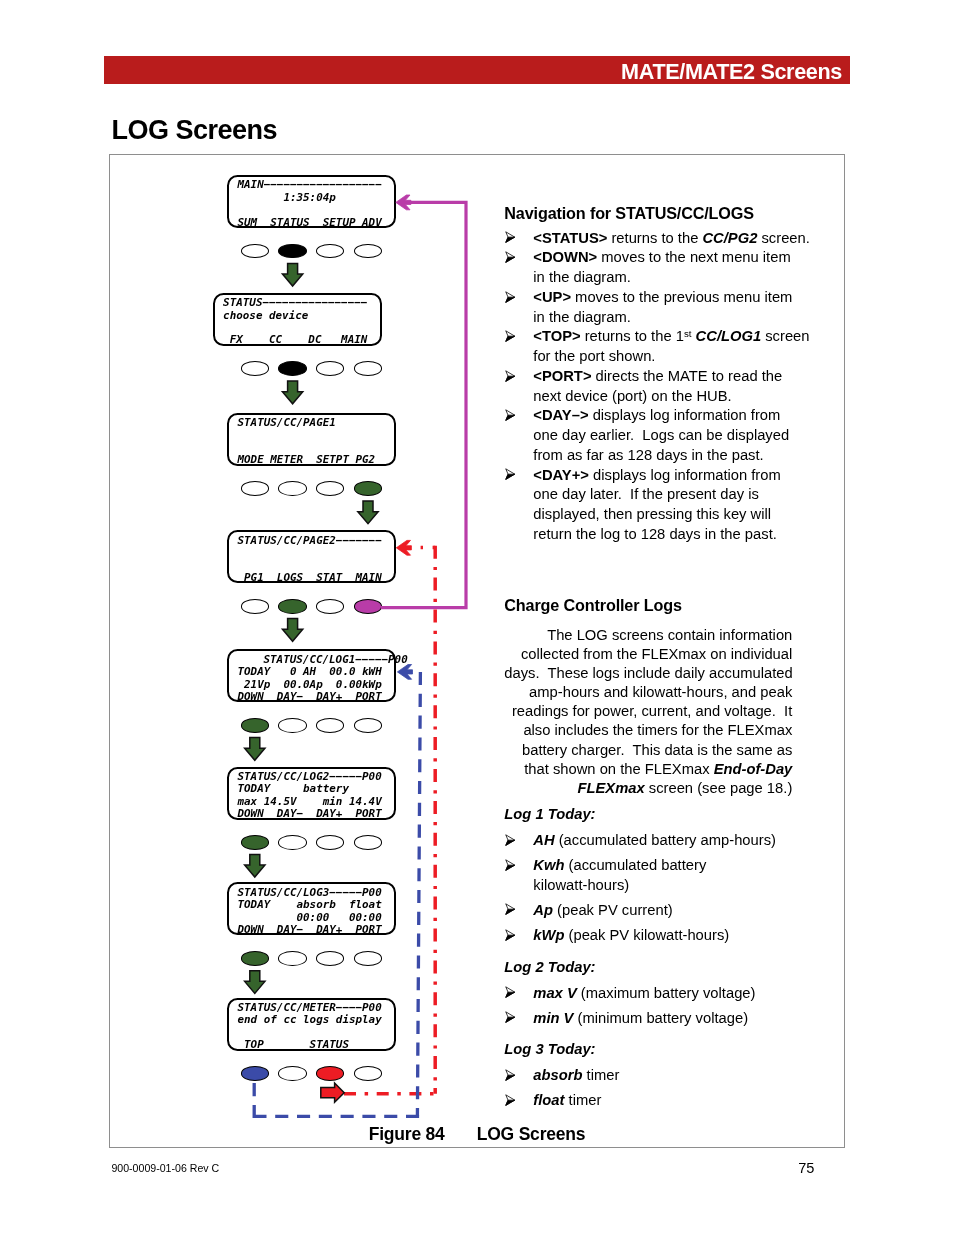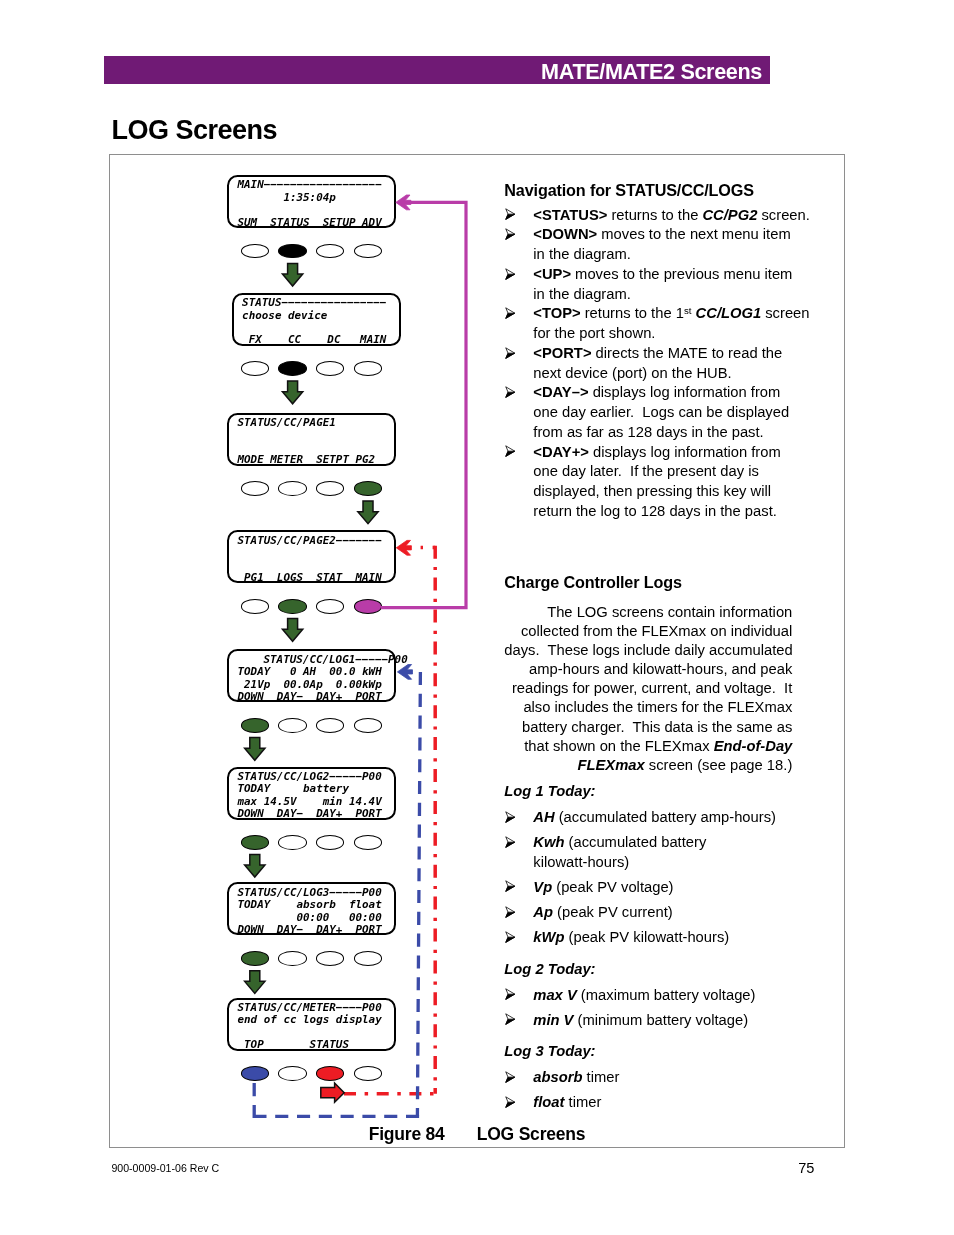--- a/index.html
+++ b/index.html
@@ -1,21 +1,21 @@
 <!DOCTYPE html>
 <html><head>
 <meta charset="utf-8">
 <title>LOG Screens</title>
 <style>
   html,body{margin:0;padding:0;background:#fff;}
   body{width:954px;height:1235px;font-family:"Liberation Sans",sans-serif;color:#000;position:relative;overflow:hidden;
        -webkit-font-smoothing:antialiased;}
   .page{position:absolute;left:0;top:0;width:954px;height:1235px;}
 
-  .hdr-bar{position:absolute;left:104px;top:55.9px;width:666px;height:28.6px;background:#701a75;}
+  .hdr-bar{position:absolute;left:104px;top:55.9px;width:746px;height:28.6px;background:#b91c1c;}
   .hdr-text{position:absolute;right:8px;top:4.4px;color:#fff;font-size:21.6px;font-weight:bold;line-height:24px;letter-spacing:-0.35px;}
   .page-title{position:absolute;left:111.4px;top:114.5px;font-size:27px;font-weight:bold;line-height:31px;letter-spacing:-0.5px;margin:0;}
 
   .figbox{position:absolute;left:109px;top:154px;width:736px;height:994px;
           border:1.45px solid #8e8e8e;box-sizing:border-box;}
 
   .figcap{position:absolute;left:109px;top:1124px;width:736px;text-align:center;font-size:17.5px;font-weight:bold;letter-spacing:-0.2px;}
   .figcap .gap{display:inline-block;width:32px;}
   .footer-left{position:absolute;left:111.4px;top:1161.7px;font-size:10.6px;line-height:13px;}
   .footer-right{position:absolute;left:798.2px;top:1159.8px;font-size:14.6px;line-height:17px;}
@@ -31,21 +31,21 @@
   .btn.black{background:#000;}
   .btn.green{background:#36642c;}
   .btn.magenta{background:#b93ca8;}
   .btn.blue{background:#3b4ba8;}
   .btn.red{background:#ed1c24;}
 
   svg.overlay{position:absolute;left:0;top:0;width:954px;height:1235px;overflow:visible;}
 
   
   .col{position:absolute;left:504.3px;width:288px;}
-  .h3{font-size:16.2px;font-weight:bold;line-height:19px;letter-spacing:-0.15px;margin-bottom:6.2px;}
+  .h3{font-size:16.2px;font-weight:bold;line-height:19px;letter-spacing:-0.15px;margin-bottom:6.2px;margin-top:23px;}
   #logs-col .h3{margin-bottom:11.5px;}
   .para{font-size:14.75px;line-height:19.1px;}
   .bul{position:relative;font-size:14.75px;line-height:19.75px;padding-left:29px;margin-top:0px;}
   .tl{white-space:pre;}
   .grp-title{font-size:14.75px;line-height:19.4px;margin-top:12.3px;margin-bottom:6.5px;}
   #logs-groups .grp-title:first-child{margin-top:7.5px;}
   #logs-col .bul{line-height:19.4px;}
   #logs-groups .bul{margin-top:5.7px;}
   #logs-col .h3+.para{margin-bottom:0;text-align:right;}
   #logs-groups .bul:first-of-type{margin-top:0;}
@@ -74,21 +74,21 @@
         <div class="ln" style="top: 14.85px;">       1:35:04p</div>
         <div class="ln" style="top: 27.3px;"></div>
         <div class="ln" style="top: 39.75px;">SUM  STATUS  SETUP ADV</div>
       </div>
       <div class="btnrow" style="left: 0px; top: 243.7px;">
         <div class="btn" style="left: 240.6px; top: 0px;"></div>
         <div class="btn black" style="left: 278.35px; top: 0px;"></div>
         <div class="btn" style="left: 316.1px; top: 0px;"></div>
         <div class="btn" style="left: 353.85px; top: 0px;"></div>
       </div>
-      <div class="lcd" style="left: 232px; top: 292.7px;">
+      <div class="lcd" style="left: 213px; top: 292.7px;">
         <div class="ln" style="top: 2.4px;">STATUS−−−−−−−−−−−−−−−−</div>
         <div class="ln" style="top: 14.85px;">choose device</div>
         <div class="ln" style="top: 27.3px;"></div>
         <div class="ln" style="top: 39.75px;"> FX    CC    DC   MAIN</div>
       </div>
       <div class="btnrow" style="left: 0px; top: 361.4px;">
         <div class="btn" style="left: 240.6px; top: 0px;"></div>
         <div class="btn black" style="left: 278.35px; top: 0px;"></div>
         <div class="btn" style="left: 316.1px; top: 0px;"></div>
         <div class="btn" style="left: 353.85px; top: 0px;"></div>
@@ -306,29 +306,20 @@
           <div class="tl"><span class="bi">Kwh</span><span> (accumulated battery</span></div>
           <div class="tl"><span>kilowatt-hours)</span></div>
         </div>
         <div class="bul">
           <span class="ar">
             <svg viewBox="0 0 10.4 12" width="10.4" height="12">
               <path d="M0.75 0.7 L10.0 6.15 L0.75 11.5 L3.1 6.15 Z" fill="none" stroke="#000" stroke-width="0.8" stroke-linejoin="miter"></path>
               <path d="M3.1 6.15 L10.0 6.15 L0.75 11.5 Z" fill="#000" stroke="#000" stroke-width="0.8" stroke-linejoin="miter"></path>
             </svg>
           </span>
-          <div class="tl"><span class="bi">Vp</span><span> (peak PV voltage)</span></div>
-        </div>
-        <div class="bul">
-          <span class="ar">
-            <svg viewBox="0 0 10.4 12" width="10.4" height="12">
-              <path d="M0.75 0.7 L10.0 6.15 L0.75 11.5 L3.1 6.15 Z" fill="none" stroke="#000" stroke-width="0.8" stroke-linejoin="miter"></path>
-              <path d="M3.1 6.15 L10.0 6.15 L0.75 11.5 Z" fill="#000" stroke="#000" stroke-width="0.8" stroke-linejoin="miter"></path>
-            </svg>
-          </span>
           <div class="tl"><span class="bi">Ap</span><span> (peak PV current)</span></div>
         </div>
         <div class="bul">
           <span class="ar">
             <svg viewBox="0 0 10.4 12" width="10.4" height="12">
               <path d="M0.75 0.7 L10.0 6.15 L0.75 11.5 L3.1 6.15 Z" fill="none" stroke="#000" stroke-width="0.8" stroke-linejoin="miter"></path>
               <path d="M3.1 6.15 L10.0 6.15 L0.75 11.5 Z" fill="#000" stroke="#000" stroke-width="0.8" stroke-linejoin="miter"></path>
             </svg>
           </span>
           <div class="tl"><span class="bi">kWp</span><span> (peak PV kilowatt-hours)</span></div>

